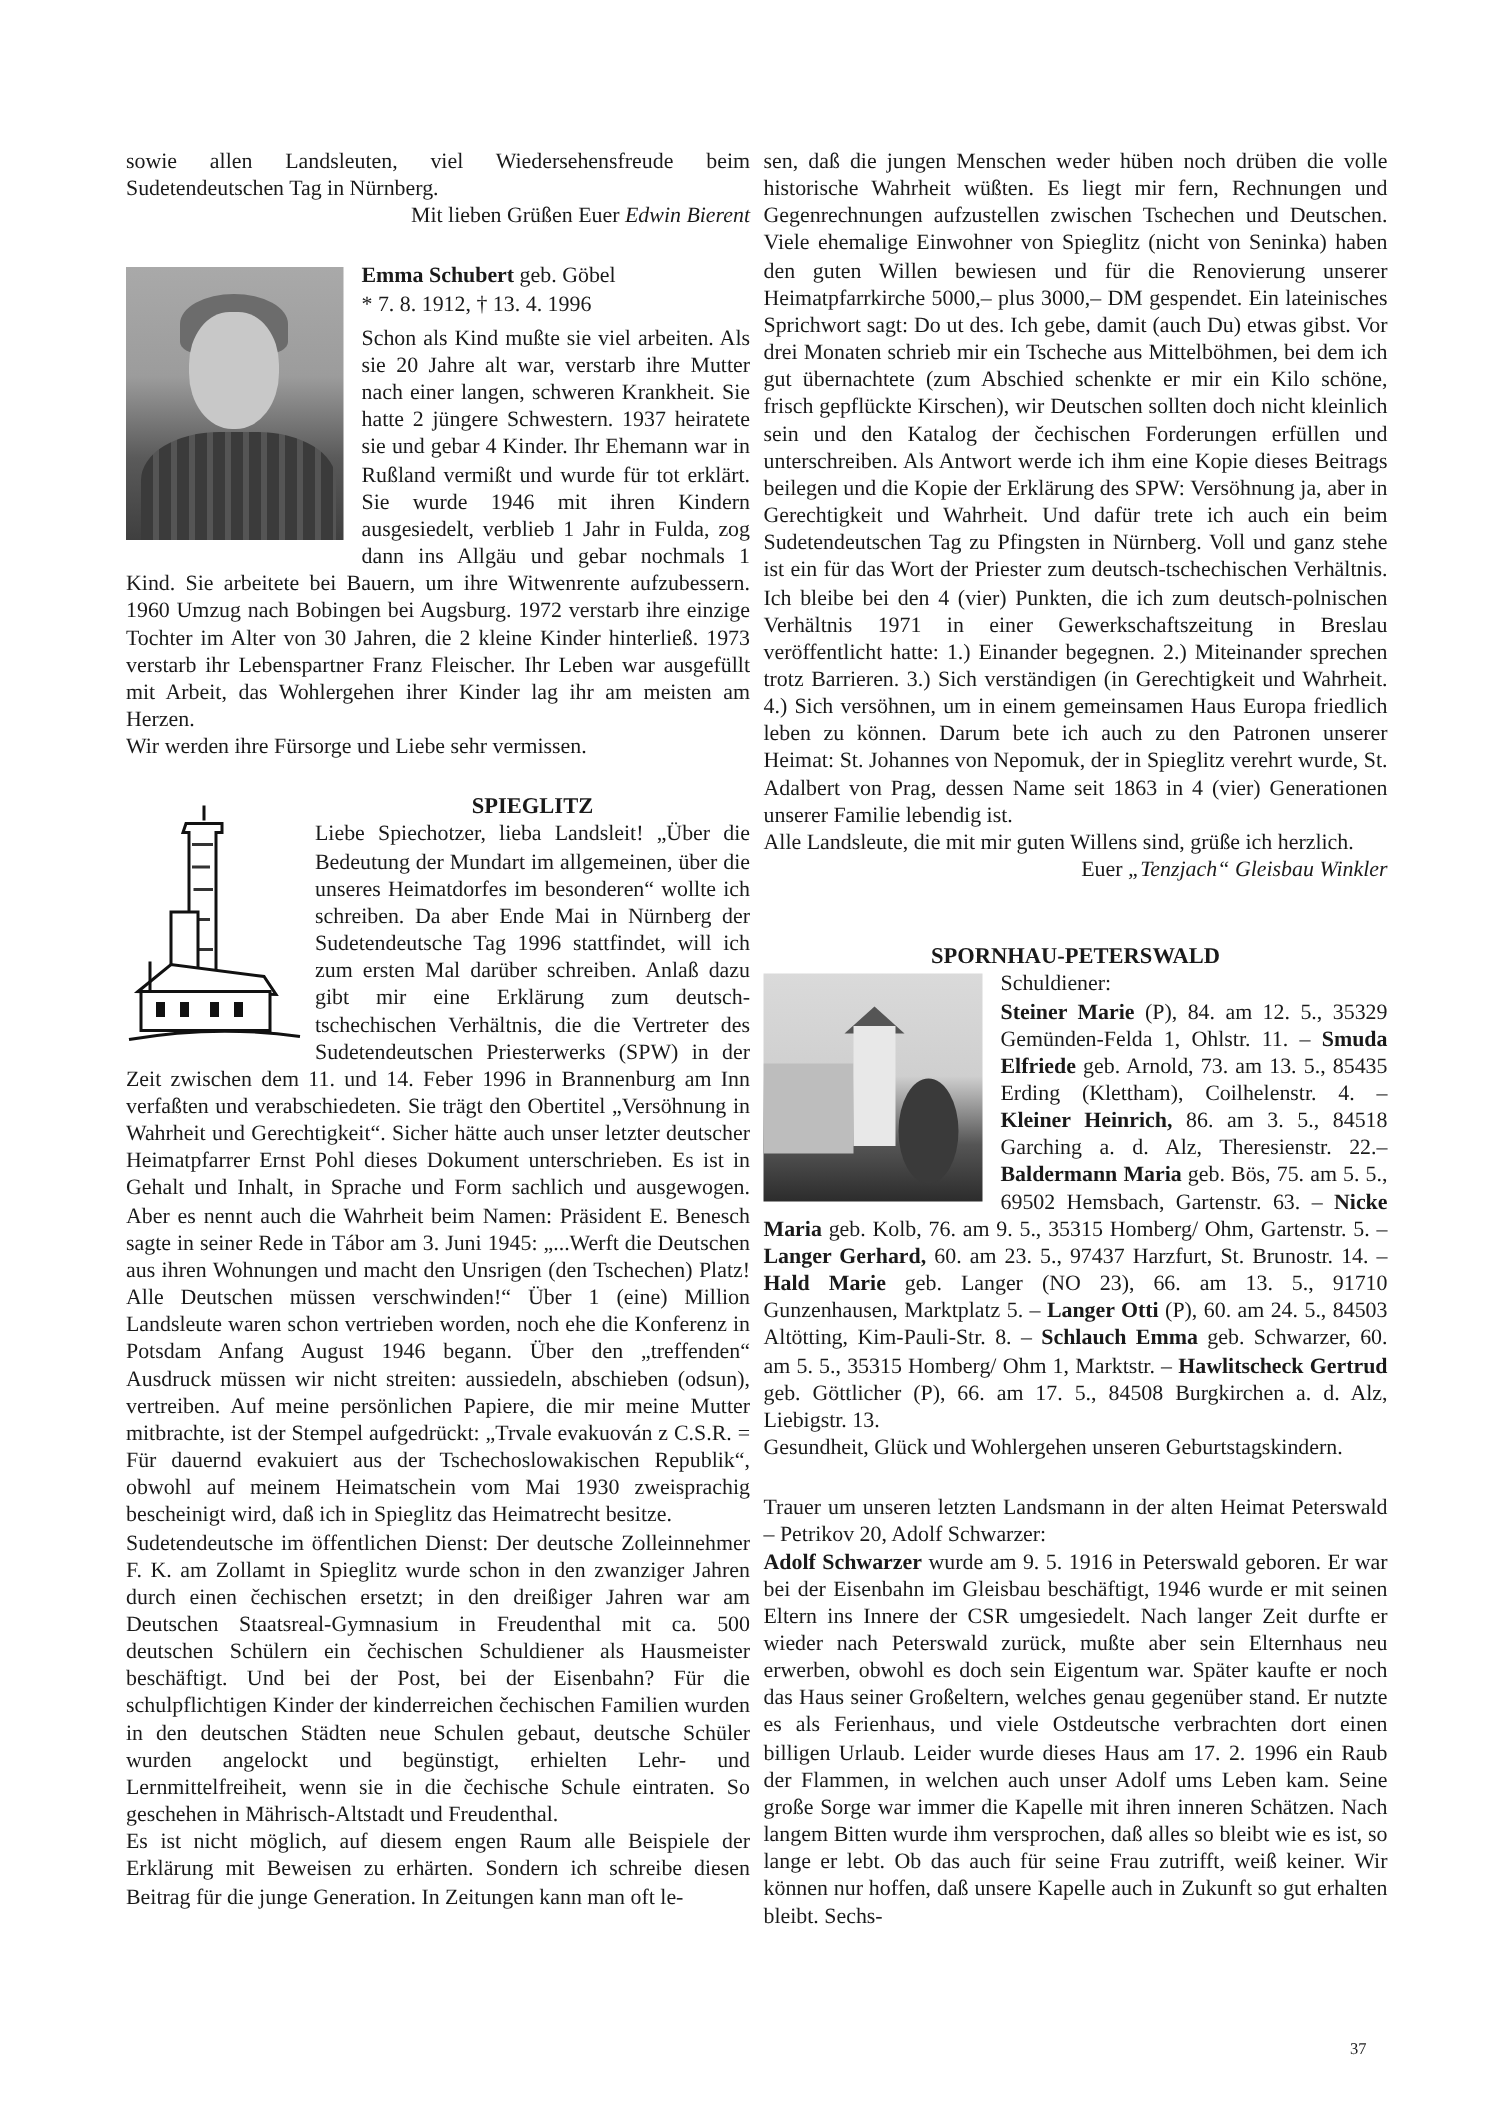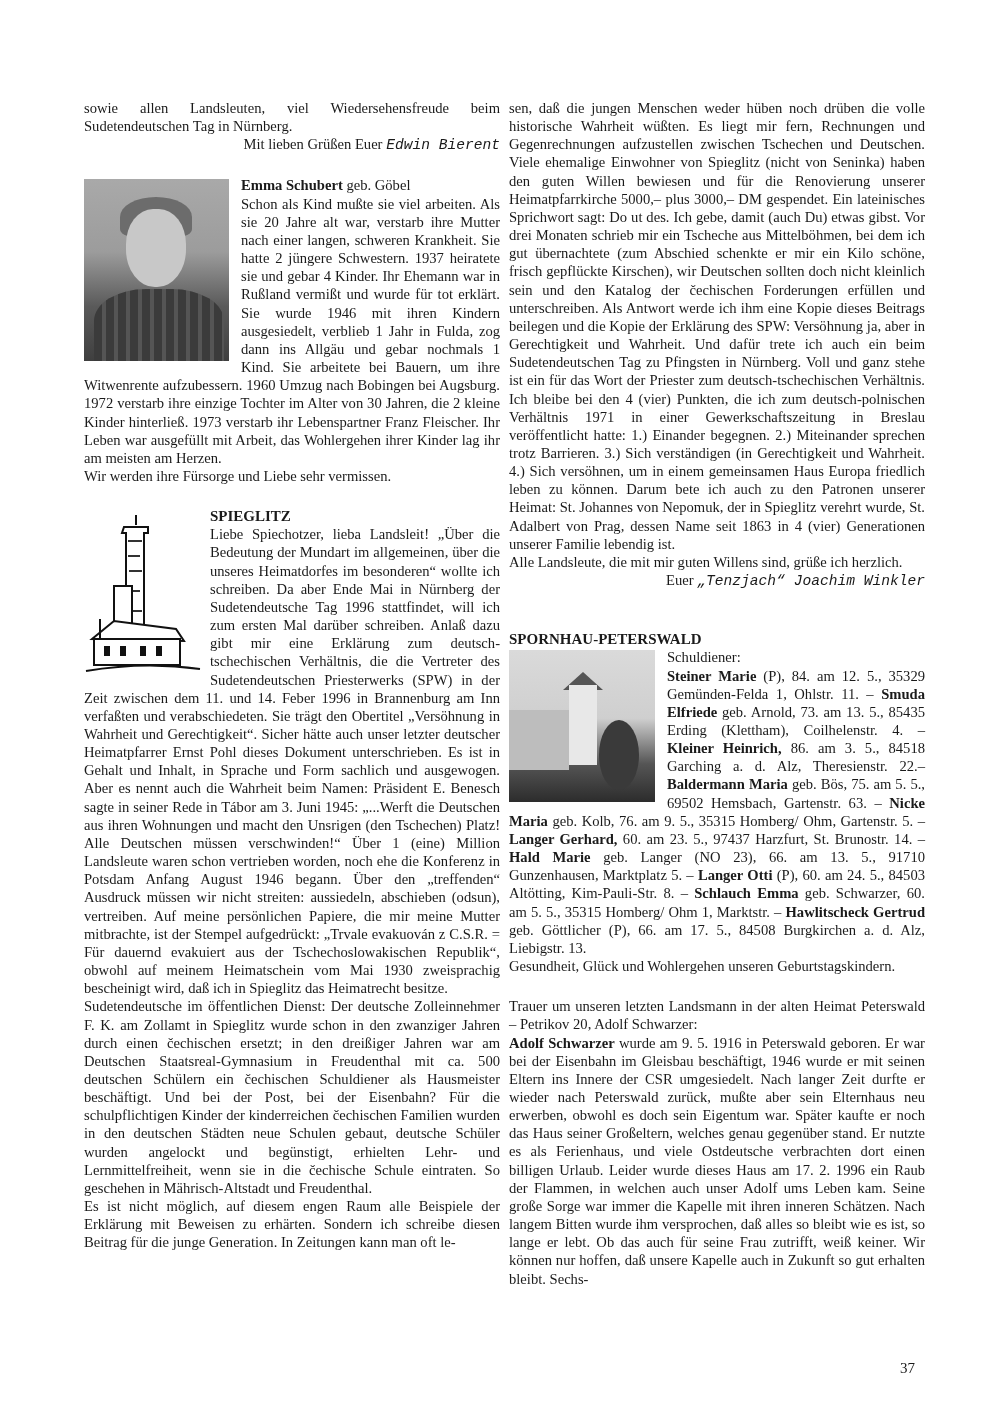--- a/index.html
+++ b/index.html
@@ -3,55 +3,56 @@
 <meta charset="utf-8">
 <style>
   html, body { margin: 0; padding: 0; background: #ffffff; }
   body { width: 1000px; height: 1412px; position: relative; overflow: hidden;
          font-family: "Liberation Serif", "DejaVu Serif", serif; color: #1a1a1a; }
   .col { position: absolute; top: 99px; width: 416px; font-size: 14.6px; line-height: 18.15px; text-align: justify; hyphens: manual; }
   .col.left { left: 84px; }
   .col.right { left: 509px; }
   p { margin: 0; }
   .sig { text-align: right; }
-  .sig i { font-style: italic; font-family: Liberation Mono, monospace; }
-  .heading { font-weight: bold; text-align: left; font-size: 15px; margin: 0; }
+  .sig i { font-style: italic; }
+  .heading { font-weight: bold; text-align: center; font-size: 15px; margin: 0; }
   b { font-weight: bold; }
   .photo { float: left; background: #8a8a8a; margin-right: 12px; margin-bottom: 4px; position: relative; overflow: hidden; }
   .photo-portrait { width: 145px; height: 182px; margin-top: 3px;
     background: linear-gradient(180deg, #a9a9a9 0%, #9c9c9c 40%, #5a5a5a 70%, #3f3f3f 100%); }
   .photo-portrait .face { position: absolute; left: 42px; top: 30px; width: 60px; height: 78px; border-radius: 45% 45% 48% 48%; background: #c8c8c8; }
   .photo-portrait .hair { position: absolute; left: 36px; top: 18px; width: 72px; height: 40px; border-radius: 50% 50% 20% 20%; background: #6c6c6c; }
   .photo-portrait .body { position: absolute; left: 10px; top: 110px; width: 130px; height: 80px; border-radius: 40% 40% 0 0;
     background: repeating-linear-gradient(90deg, #3b3b3b 0 8px, #555 8px 12px); }
   .tower { float: left; width: 120px; height: 176px; margin-right: 6px; margin-top: 4px; position: relative; }
   .photo-church { width: 146px; height: 152px; margin-top: 2px;
     background: linear-gradient(180deg, #dadada 0%, #cfcfcf 45%, #555 75%, #2c2c2c 100%); }
   .photo-church .church { position: absolute; left: 60px; top: 35px; width: 28px; height: 80px; background: #e8e8e8; }
   .photo-church .roof { position: absolute; left: 54px; top: 22px; width: 0; height: 0; border-left: 20px solid transparent; border-right: 20px solid transparent; border-bottom: 18px solid #555; }
   .photo-church .house { position: absolute; left: 0; top: 60px; width: 60px; height: 60px; background: #bdbdbd; }
   .photo-church .tree { position: absolute; left: 90px; top: 70px; width: 40px; height: 70px; border-radius: 50%; background: #3a3a3a; }
-  .page-num { position: absolute; left: 900px; top: 1360px; font-size: 15px; }
+  .page-num { position: absolute; left: 900px; top: 1360px; font-size: 11px; }
   .spacer-lg { height: 22px; }
 </style>
 </head>
 <body>
 
 <div class="col left">
   <p>sowie allen Landsleuten, viel Wiedersehensfreude beim Sudetendeutschen Tag in Nürnberg.</p>
   <p class="sig"><span>Mit lieben Grüßen Euer</span> <i>Edwin Bierent</i></p>
   <div class="spacer-lg"></div>
 
   <div>
     <div class="photo photo-portrait">
       <div class="hair"></div>
         <div class="face"></div>
         <div class="body"></div>
     </div>
     <p><b>Emma Schubert</b><span> geb. Göbel</span></p>
+    <p style="margin-bottom:5px;">* 7. 8. 1912, † 13. 4. 1996</p>
     <p>Schon als Kind mußte sie viel arbeiten. Als sie 20 Jahre alt war, verstarb ihre Mutter nach einer langen, schweren Krankheit. Sie hatte 2 jüngere Schwestern. 1937 heiratete sie und gebar 4 Kinder. Ihr Ehemann war in Rußland vermißt und wurde für tot erklärt. Sie wurde 1946 mit ihren Kindern ausgesiedelt, verblieb 1 Jahr in Fulda, zog dann ins Allgäu und gebar nochmals 1 Kind. Sie arbeitete bei Bauern, um ihre Witwenrente aufzubessern. 1960 Umzug nach Bobingen bei Augsburg. 1972 verstarb ihre einzige Tochter im Alter von 30 Jahren, die 2 kleine Kinder hinterließ. 1973 verstarb ihr Lebenspartner Franz Fleischer. Ihr Leben war ausgefüllt mit Arbeit, das Wohlergehen ihrer Kinder lag ihr am meisten am Herzen.</p>
     <p>Wir werden ihre Fürsorge und Liebe sehr vermissen.</p>
   </div>
 
   <div class="spacer-lg"></div>
 
   <div style="clear:both;">
     <div class="tower">
       <svg width="120" height="176" viewBox="0 0 120 176">
         <line x1="52" y1="4" x2="52" y2="14" stroke="#111" stroke-width="2"></line>
@@ -69,21 +70,21 @@
     <p>Liebe Spiechotzer, lieba Landsleit! „Über die Bedeutung der Mundart im allgemeinen, über die unseres Heimatdorfes im besonderen“ wollte ich schreiben. Da aber Ende Mai in Nürnberg der Sudetendeutsche Tag 1996 stattfindet, will ich zum ersten Mal darüber schreiben. Anlaß dazu gibt mir eine Erklärung zum deutsch-tschechischen Verhältnis, die die Vertreter des Sudetendeutschen Priesterwerks (SPW) in der Zeit zwischen dem 11. und 14. Feber 1996 in Brannenburg am Inn verfaßten und verabschiedeten. Sie trägt den Obertitel „Versöhnung in Wahrheit und Gerechtigkeit“. Sicher hätte auch unser letzter deutscher Heimatpfarrer Ernst Pohl dieses Dokument unterschrieben. Es ist in Gehalt und Inhalt, in Sprache und Form sachlich und ausgewogen. Aber es nennt auch die Wahrheit beim Namen: Präsident E. Benesch sagte in seiner Rede in Tábor am 3. Juni 1945: „...Werft die Deutschen aus ihren Wohnungen und macht den Unsrigen (den Tschechen) Platz! Alle Deutschen müssen verschwinden!“ Über 1 (eine) Million Landsleute waren schon vertrieben worden, noch ehe die Konferenz in Potsdam Anfang August 1946 begann. Über den „treffenden“ Ausdruck müssen wir nicht streiten: aussiedeln, abschieben (odsun), vertreiben. Auf meine persönlichen Papiere, die mir meine Mutter mitbrachte, ist der Stempel aufgedrückt: „Trvale evakuován z C.S.R. = Für dauernd evakuiert aus der Tschechoslowakischen Republik“, obwohl auf meinem Heimatschein vom Mai 1930 zweisprachig bescheinigt wird, daß ich in Spieglitz das Heimatrecht besitze.</p>
     <p>Sudetendeutsche im öffentlichen Dienst: Der deutsche Zolleinnehmer F. K. am Zollamt in Spieglitz wurde schon in den zwanziger Jahren durch einen čechischen ersetzt; in den dreißiger Jahren war am Deutschen Staatsreal-Gymnasium in Freudenthal mit ca. 500 deutschen Schülern ein čechischen Schuldiener als Hausmeister beschäftigt. Und bei der Post, bei der Eisenbahn? Für die schulpflichtigen Kinder der kinderreichen čechischen Familien wurden in den deutschen Städten neue Schulen gebaut, deutsche Schüler wurden angelockt und begünstigt, erhielten Lehr- und Lernmittelfreiheit, wenn sie in die čechische Schule eintraten. So geschehen in Mährisch-Altstadt und Freudenthal.</p>
     <p>Es ist nicht möglich, auf diesem engen Raum alle Beispiele der Erklärung mit Beweisen zu erhärten. Sondern ich schreibe diesen Beitrag für die junge Generation. In Zeitungen kann man oft le-</p>
   </div>
 </div>
 
 <div class="col right">
   <div>
     <p>sen, daß die jungen Menschen weder hüben noch drüben die volle historische Wahrheit wüßten. Es liegt mir fern, Rechnungen und Gegenrechnungen aufzustellen zwischen Tschechen und Deutschen. Viele ehemalige Einwohner von Spieglitz (nicht von Seninka) haben den guten Willen bewiesen und für die Renovierung unserer Heimatpfarrkirche 5000,– plus 3000,– DM gespendet. Ein lateinisches Sprichwort sagt: Do ut des. Ich gebe, damit (auch Du) etwas gibst. Vor drei Monaten schrieb mir ein Tscheche aus Mittelböhmen, bei dem ich gut übernachtete (zum Abschied schenkte er mir ein Kilo schöne, frisch gepflückte Kirschen), wir Deutschen sollten doch nicht kleinlich sein und den Katalog der čechischen Forderungen erfüllen und unterschreiben. Als Antwort werde ich ihm eine Kopie dieses Beitrags beilegen und die Kopie der Erklärung des SPW: Versöhnung ja, aber in Gerechtigkeit und Wahrheit. Und dafür trete ich auch ein beim Sudetendeutschen Tag zu Pfingsten in Nürnberg. Voll und ganz stehe ist ein für das Wort der Priester zum deutsch-tschechischen Verhältnis. Ich bleibe bei den 4 (vier) Punkten, die ich zum deutsch-polnischen Verhältnis 1971 in einer Gewerkschaftszeitung in Breslau veröffentlicht hatte: 1.) Einander begegnen. 2.) Miteinander sprechen trotz Barrieren. 3.) Sich verständigen (in Gerechtigkeit und Wahrheit. 4.) Sich versöhnen, um in einem gemeinsamen Haus Europa friedlich leben zu können. Darum bete ich auch zu den Patronen unserer Heimat: St. Johannes von Nepomuk, der in Spieglitz verehrt wurde, St. Adalbert von Prag, dessen Name seit 1863 in 4 (vier) Generationen unserer Familie lebendig ist.</p>
     <p>Alle Landsleute, die mit mir guten Willens sind, grüße ich herzlich.</p>
-    <p class="sig"><span>Euer </span><i>„Tenzjach“ Joachim Winkler</i></p>
+    <p class="sig"><span>Euer </span><i>„Tenzjach“ Gleisbau Winkler</i></p>
   </div>
 
   <div class="spacer-lg" style="height:40px;"></div>
 
   <div>
     <p class="heading">SPORNHAU-PETERSWALD</p>
     <div class="photo photo-church">
       <div class="house"></div>
         <div class="roof"></div>
         <div class="church"></div>

